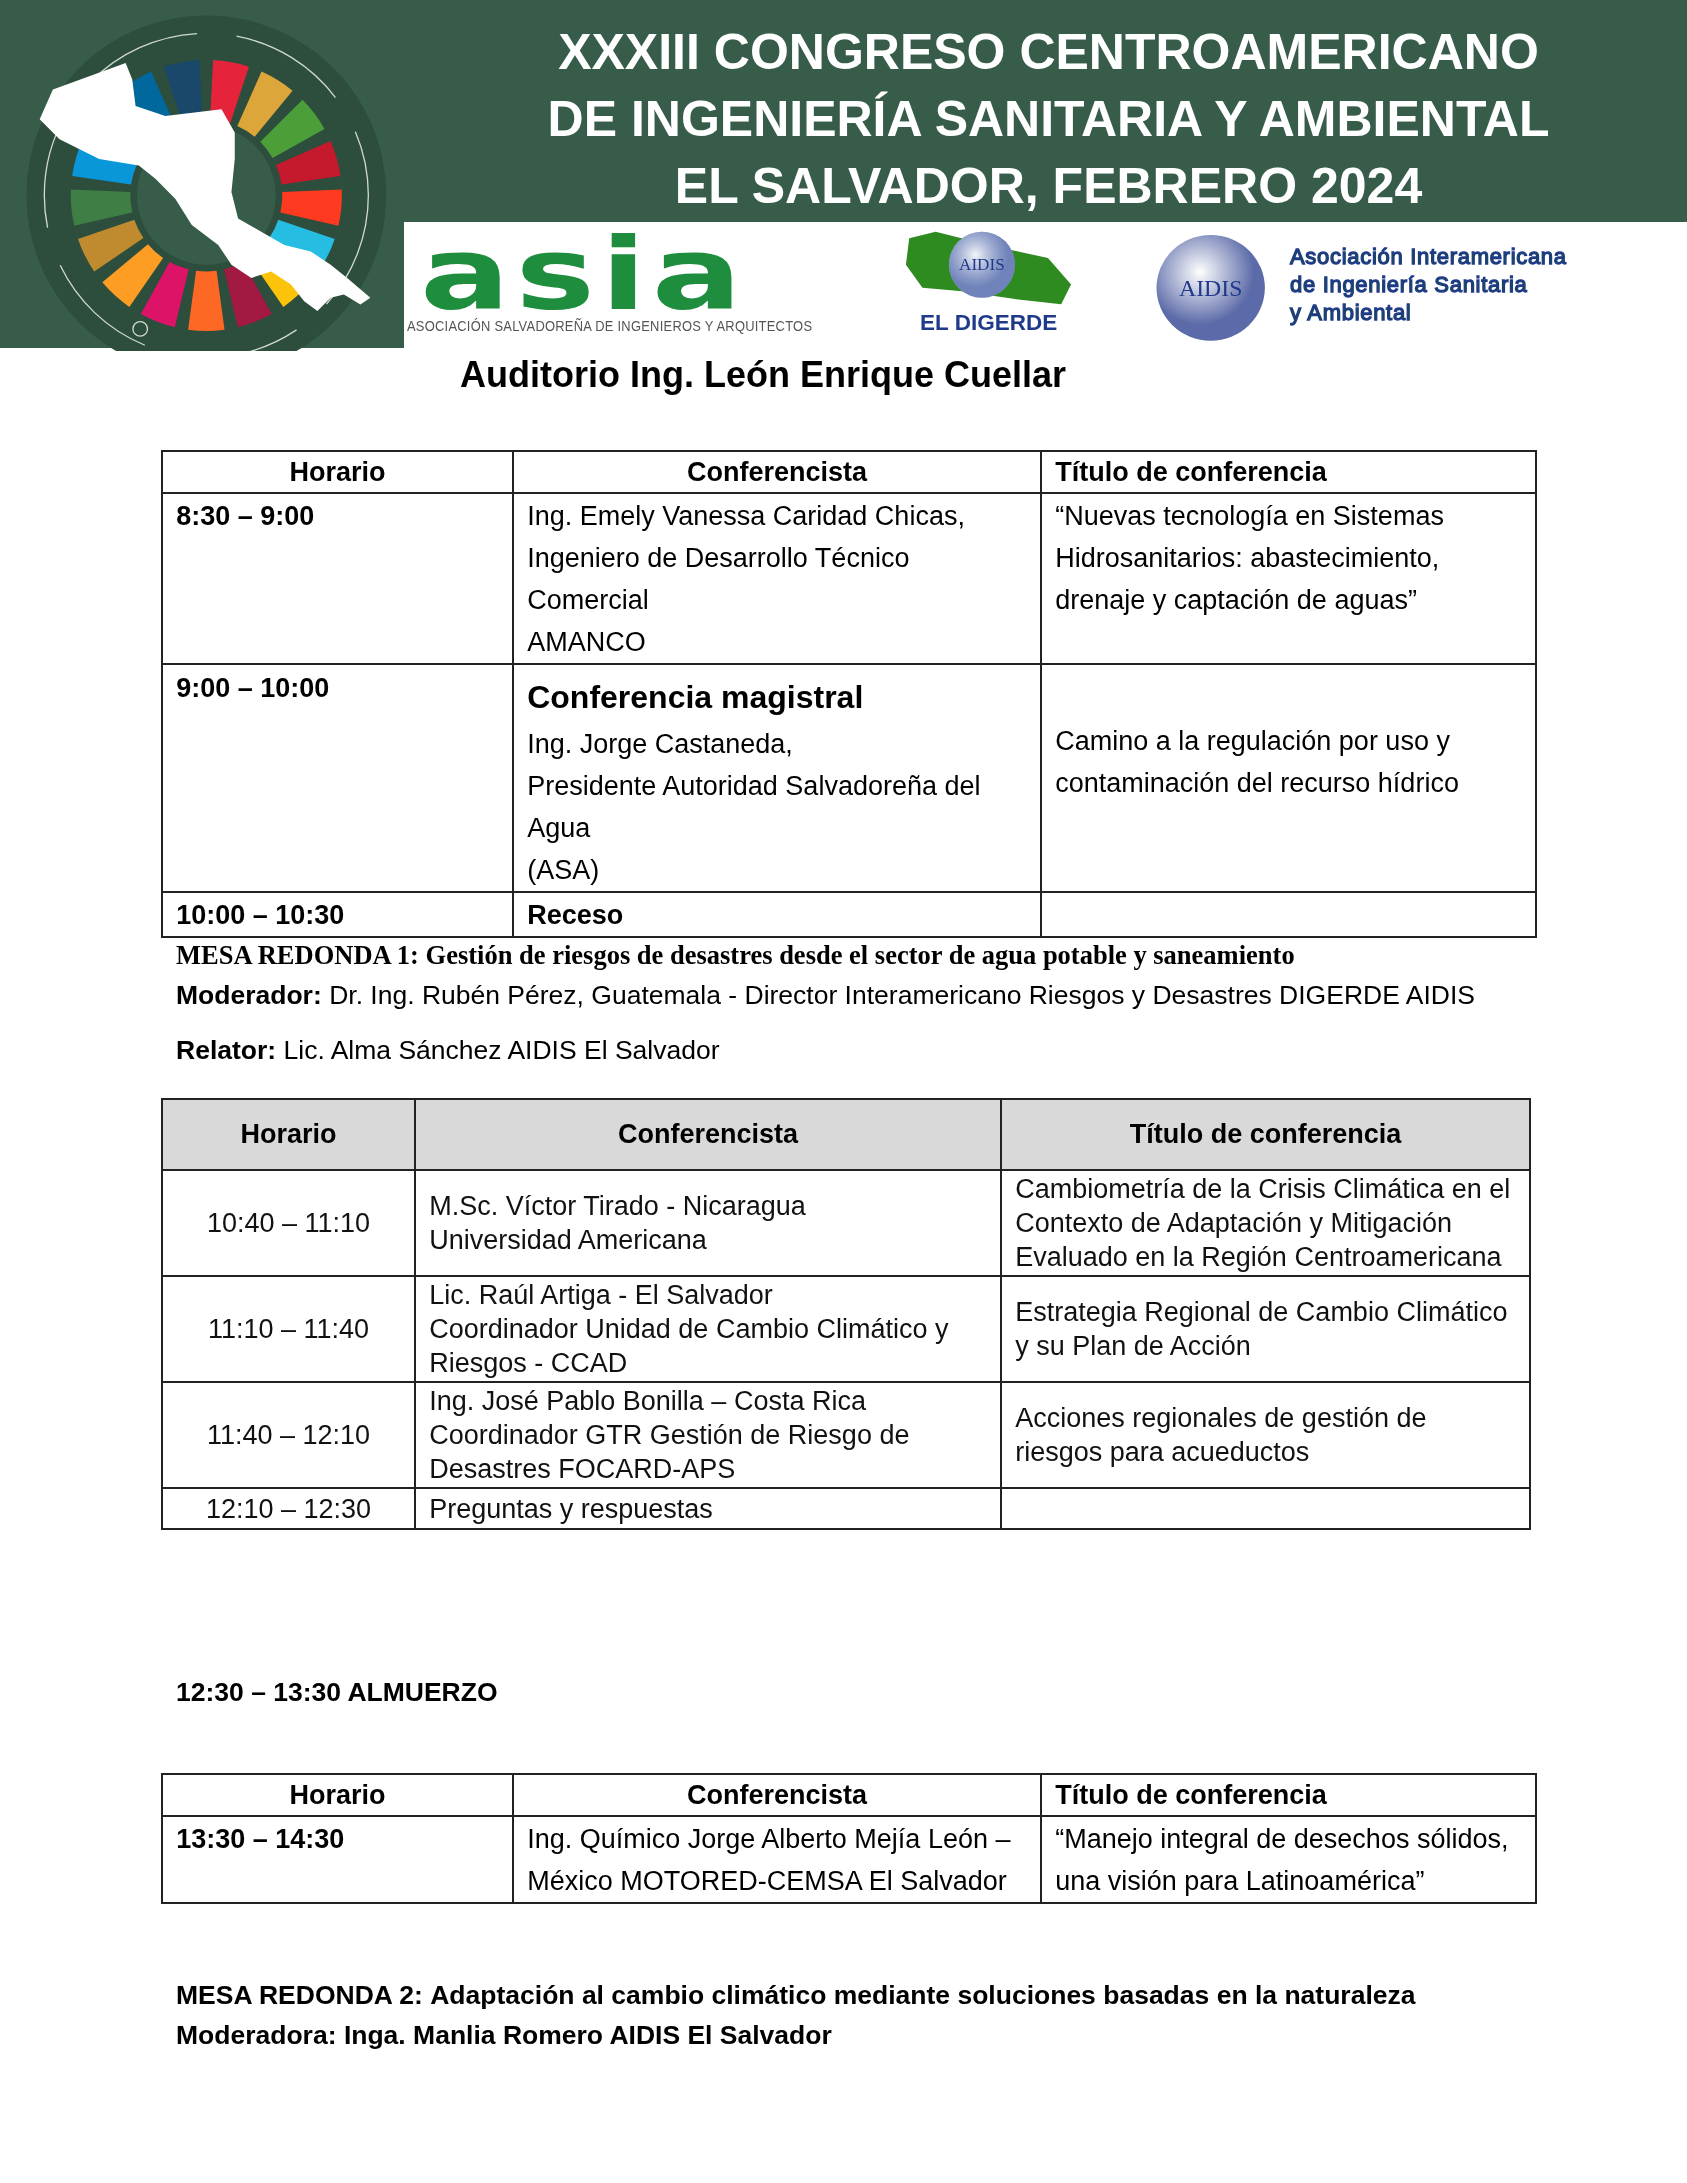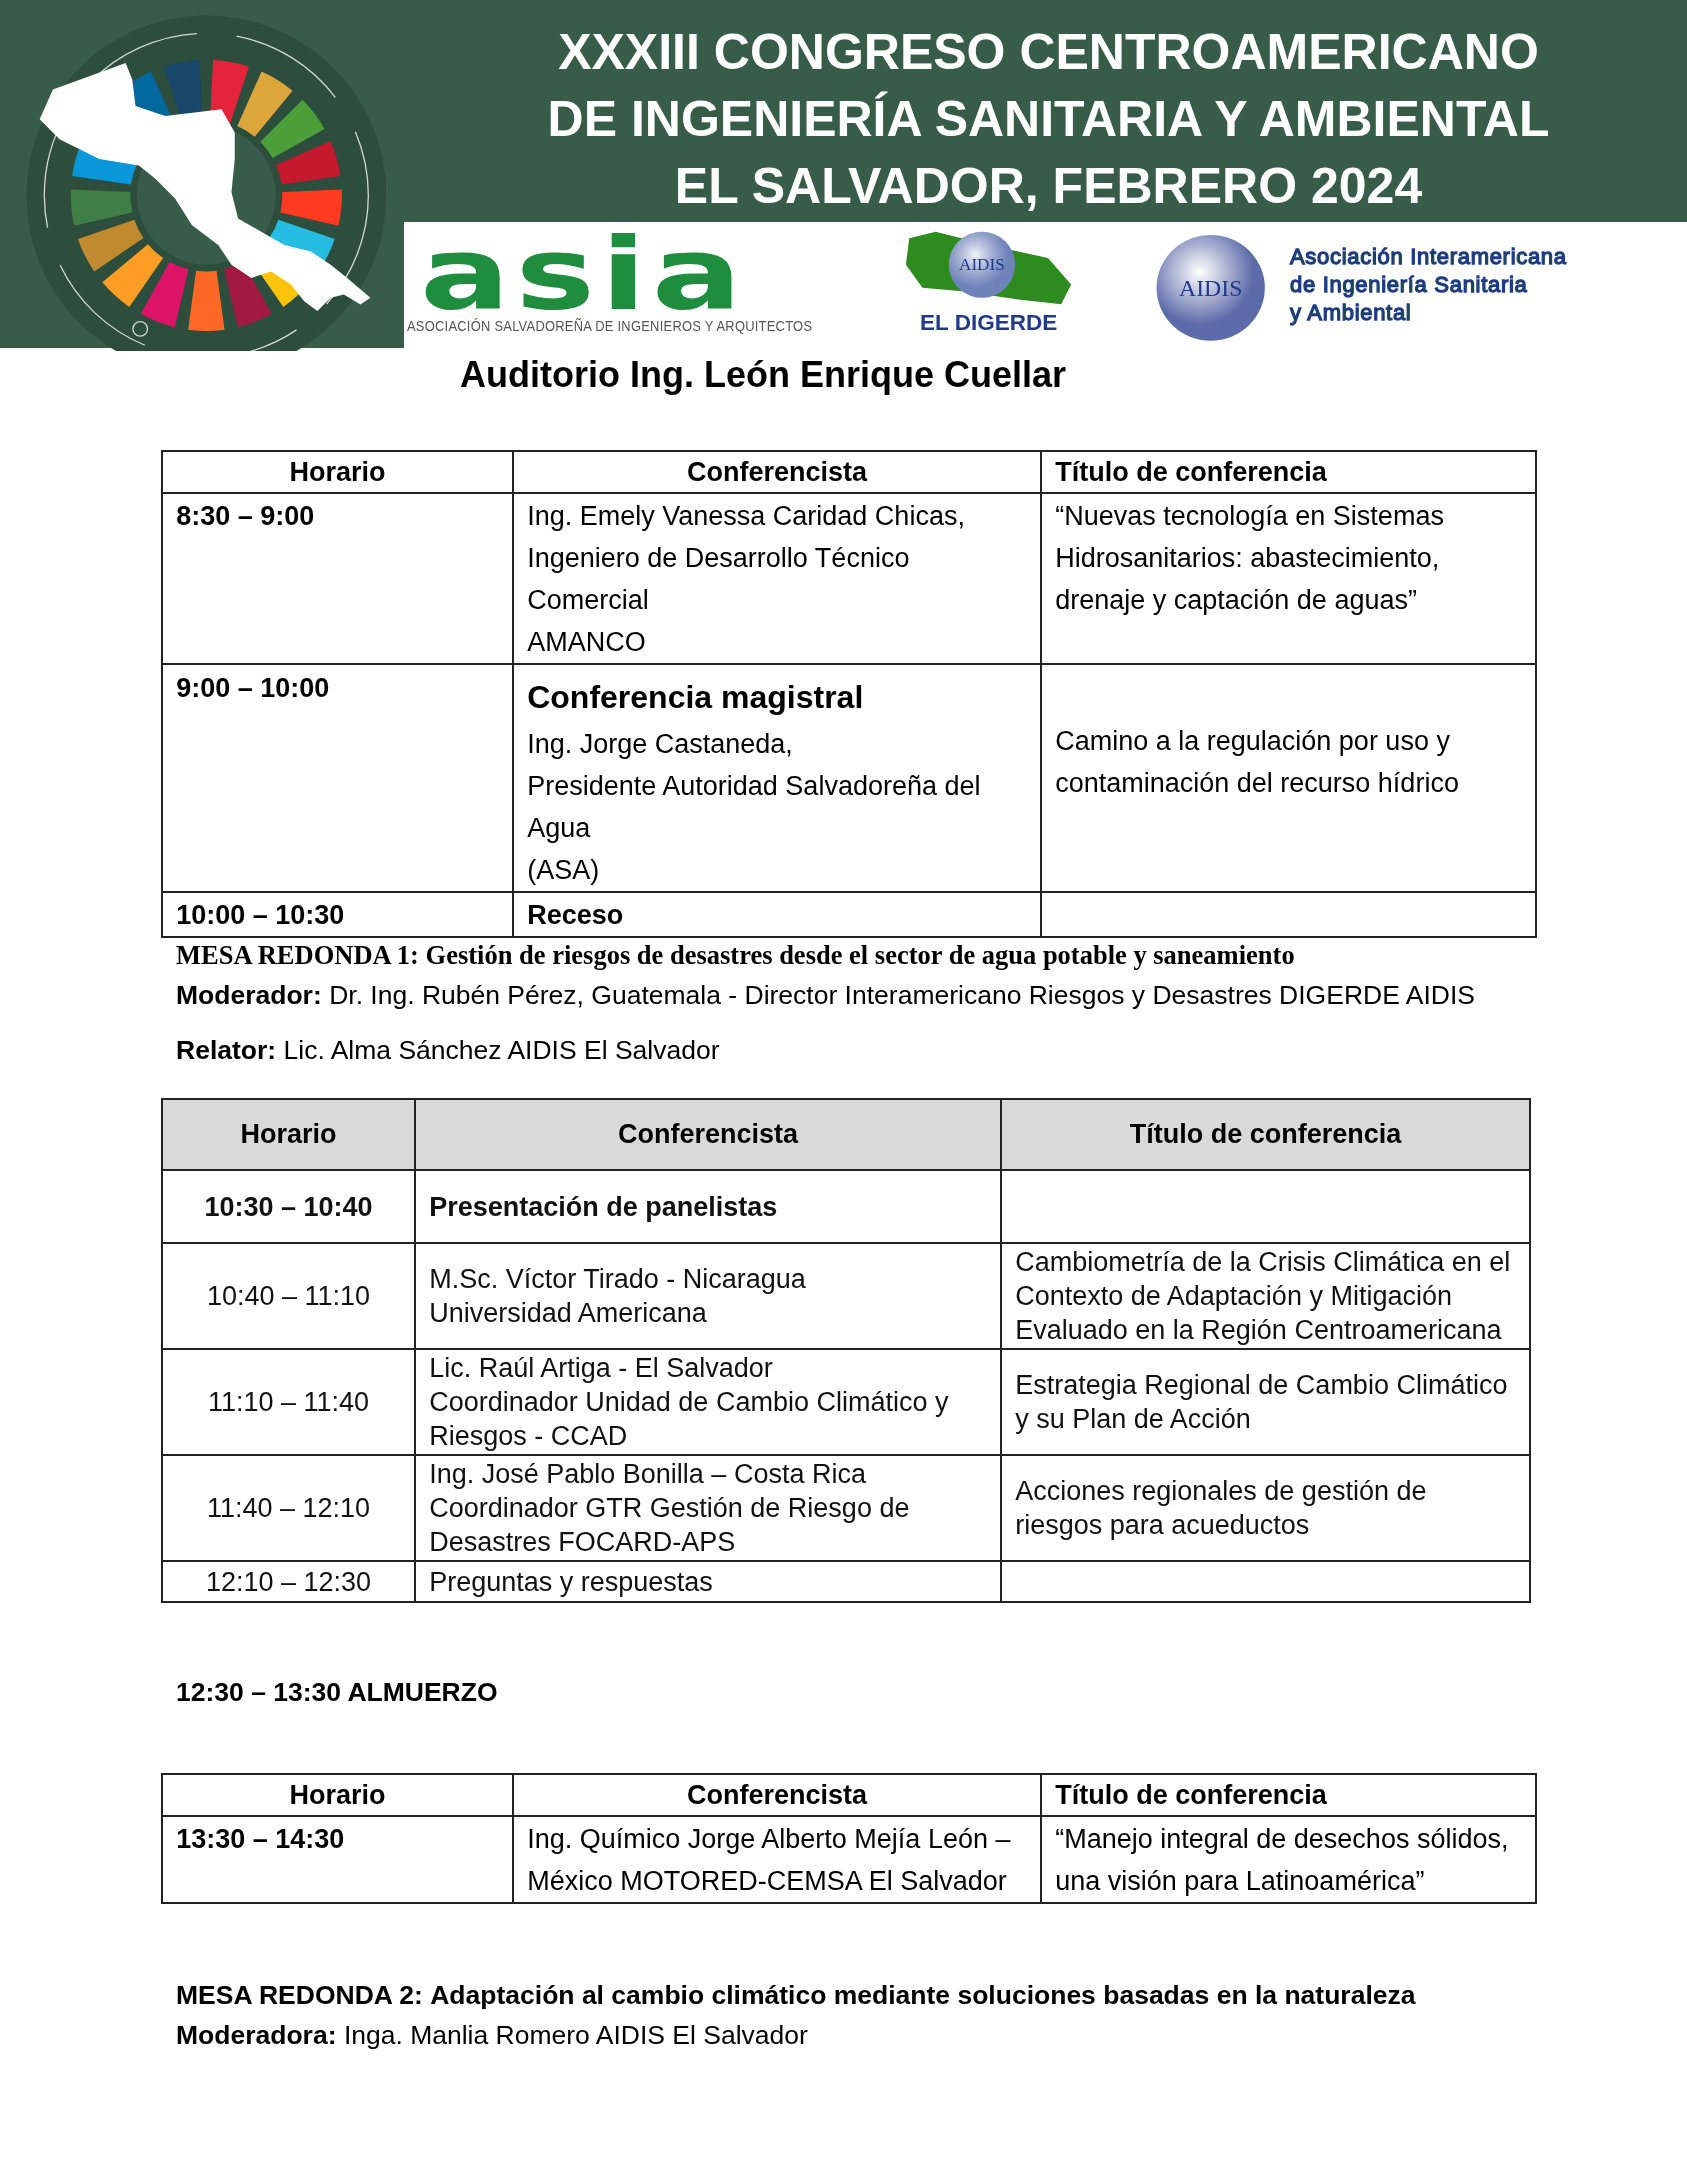--- a/index.html
+++ b/index.html
@@ -186,25 +186,20 @@
       <col style="width:253px">
       <col style="width:586px">
       <col style="width:529px">
     </colgroup>
   <tbody>
       <tr>
     <th>Horario</th>
     <th>Conferencista</th>
     <th>Título de conferencia</th>
   </tr>
-  <tr style="height:73px">
-    <td class="time b">10:30 – 10:40</td>
-    <td class="b">Presentación de panelistas</td>
-    <td></td>
-  </tr>
   <tr style="height:106px">
     <td class="time">10:40 – 11:10</td>
     <td>
       <div>M.Sc. Víctor Tirado - Nicaragua</div>
       <div>Universidad Americana</div>
     </td>
     <td>Cambiometría de la Crisis Climática en el Contexto de Adaptación y Mitigación Evaluado en la Región Centroamericana</td>
   </tr>
   <tr style="height:106px">
     <td class="time">11:10 – 11:40</td>
@@ -252,17 +247,17 @@
     </td>
     <td>“Manejo integral de desechos sólidos, una visión para Latinoamérica”</td>
   </tr>
 </tbody>
   </table>
 
 <div class="abs sect" style="top:1975px;">
   <b>MESA REDONDA 2:</b>
   <b>Adaptación al cambio climático mediante soluciones basadas en la naturaleza</b>
 </div>
-<div class="abs sect" style="top:2015px;">
+<div class="abs sect" style="top:2015px;font-weight:bold;">
   <b>Moderadora:</b>
   <span>Inga. Manlia Romero AIDIS El Salvador</span>
 </div>
 
 
 </body></html>

